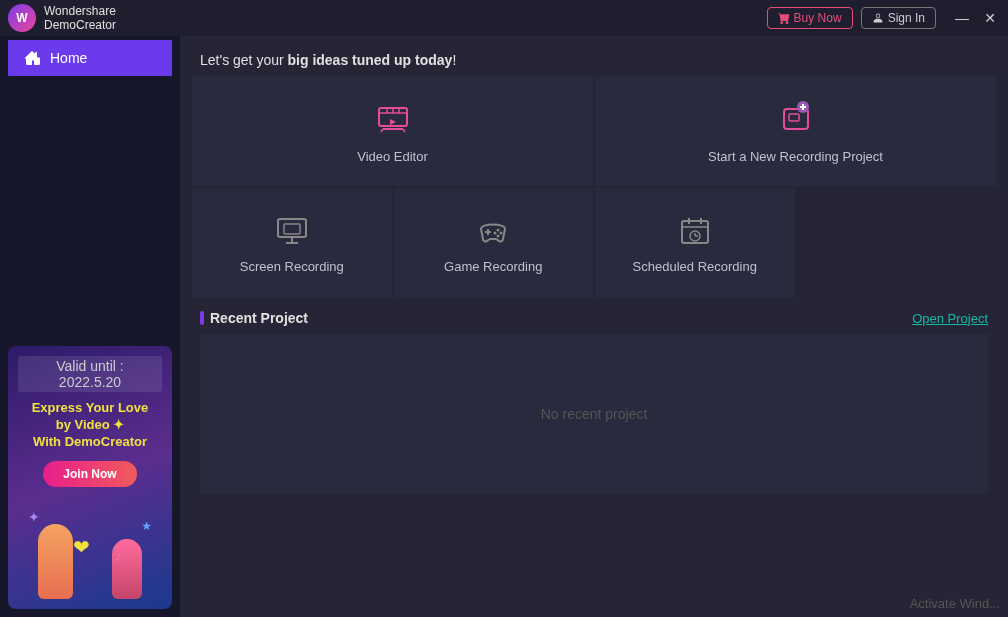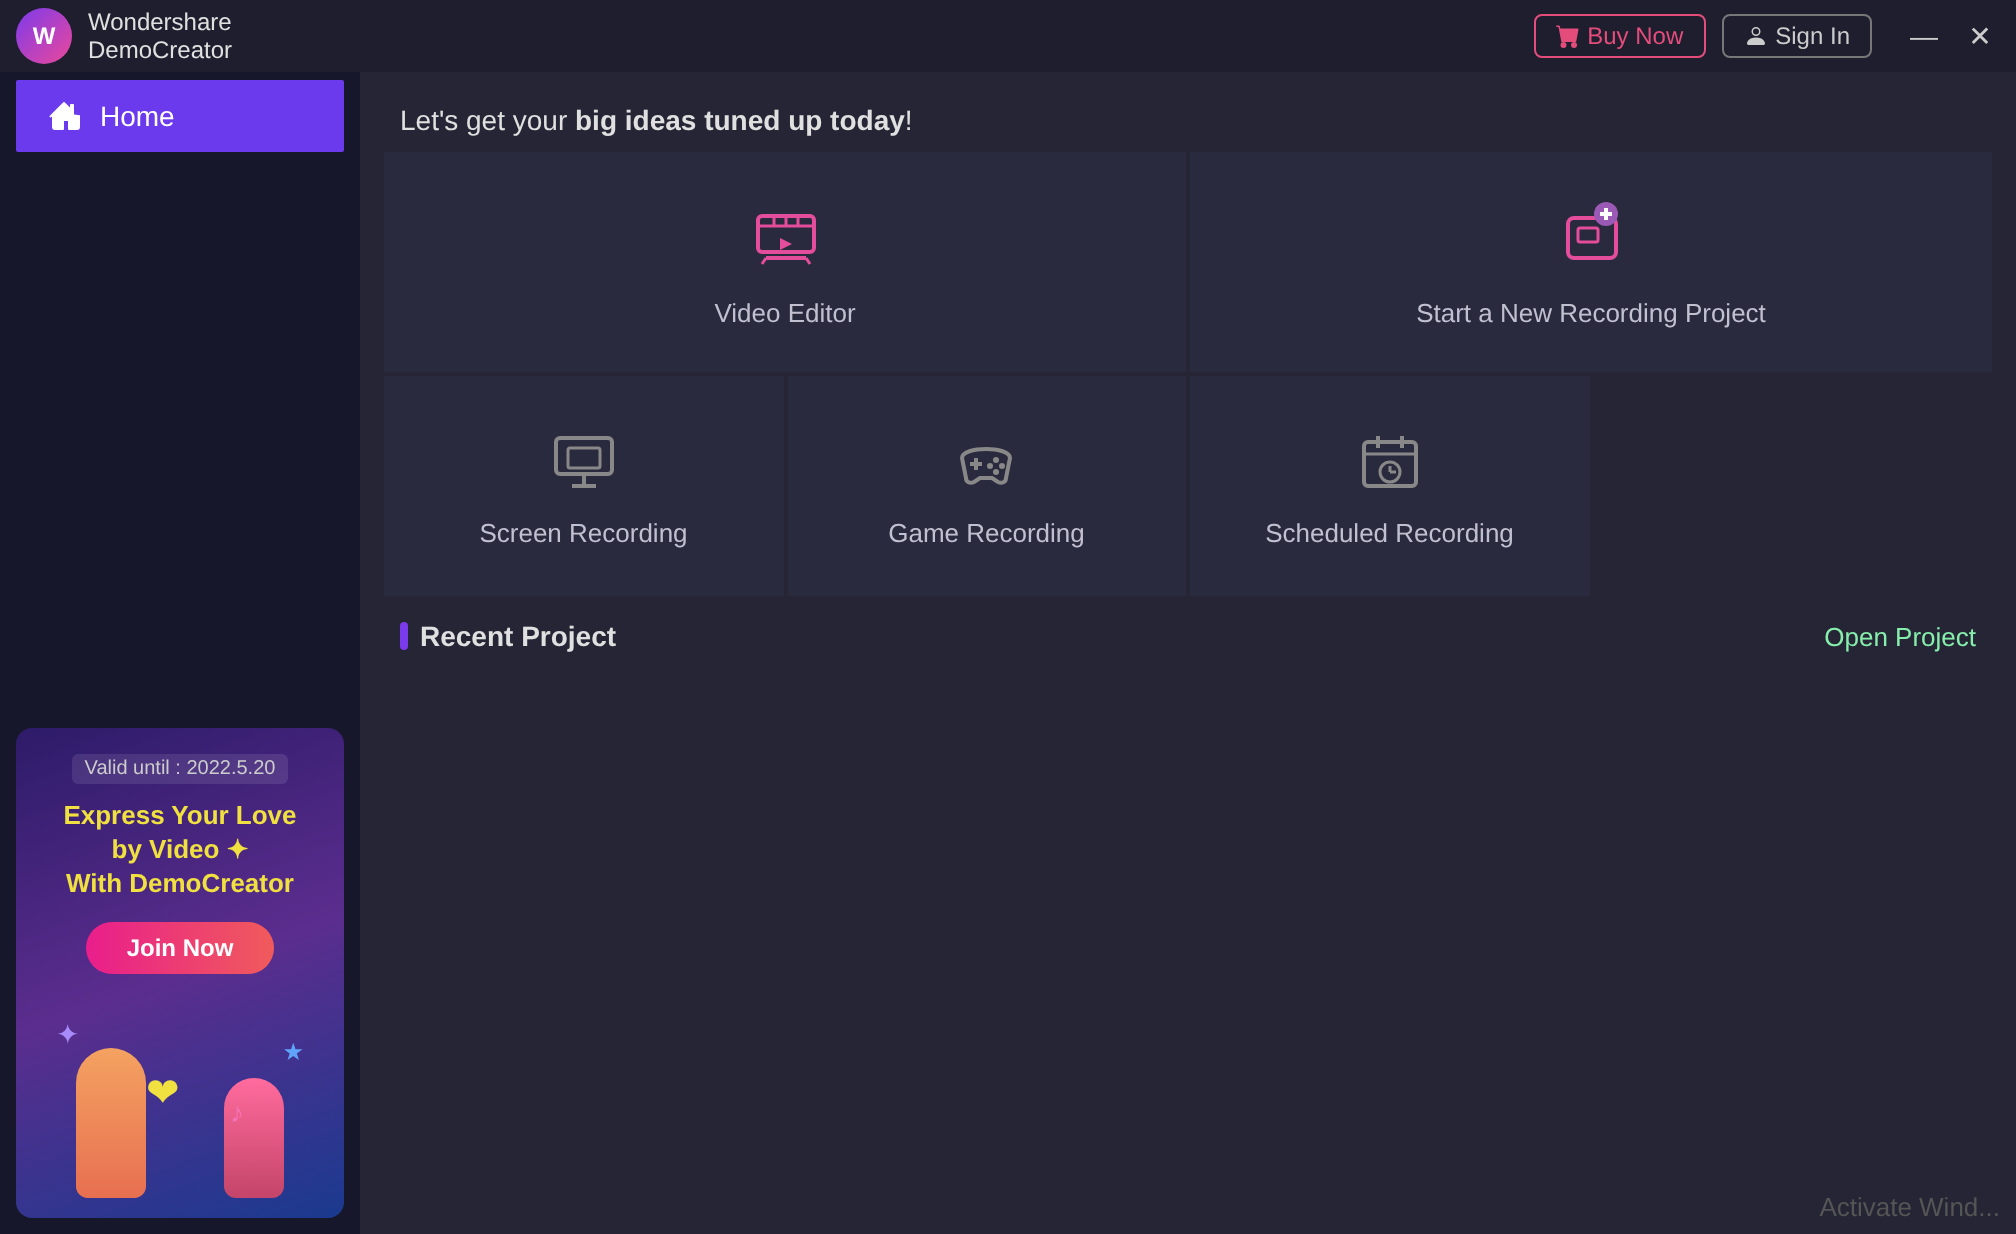--- a/index.html
+++ b/index.html
@@ -134,21 +134,21 @@
       background: linear-gradient(160deg, #2d1b69, #5b2d8e, #1a3a8f);
       border-radius: 8px;
       padding: 10px;
       color: white;
       text-align: center;
       position: relative;
       overflow: hidden;
       min-height: 230px;
     }
     .banner-valid {
-      font-size: 10px;
+      font-size: 14px;
       color: #ccc;
       background: rgba(255,255,255,0.1);
       border-radius: 3px;
       padding: 2px 6px;
       display: inline-block;
       margin-bottom: 4px;
     }
     .banner-title {
       font-size: 13px;
       font-weight: bold;
@@ -256,23 +256,24 @@
     }
     .recent-title::before {
       content: '';
       display: inline-block;
       width: 4px;
       height: 14px;
       background: #7c3aed;
       border-radius: 2px;
     }
     .open-project-link {
-      color: #86efac;
+      color: #14b8a6;
       font-size: 13px;
       cursor: pointer;
+      text-decoration: underline;
     }
     .recent-empty {
       background: #2a2a3e;
       height: 160px;
       display: flex;
       align-items: center;
       justify-content: center;
     }
     .recent-empty-text {
       color: #555;
@@ -436,17 +437,20 @@
         </div>
         <span class="tile-label">Scheduled Recording</span>
       </div>
     </div>
 
     <div class="recent-section">
       <div class="recent-header">
         <div class="recent-title">Recent Project</div>
         <span class="open-project-link">Open Project</span>
       </div>
+      <div class="recent-empty">
+        <span class="recent-empty-text">No recent project</span>
+      </div>
     </div>
   </div>
 </div>
 
 <div class="activate-watermark">Activate Wind...</div>
 
 </body></html>

